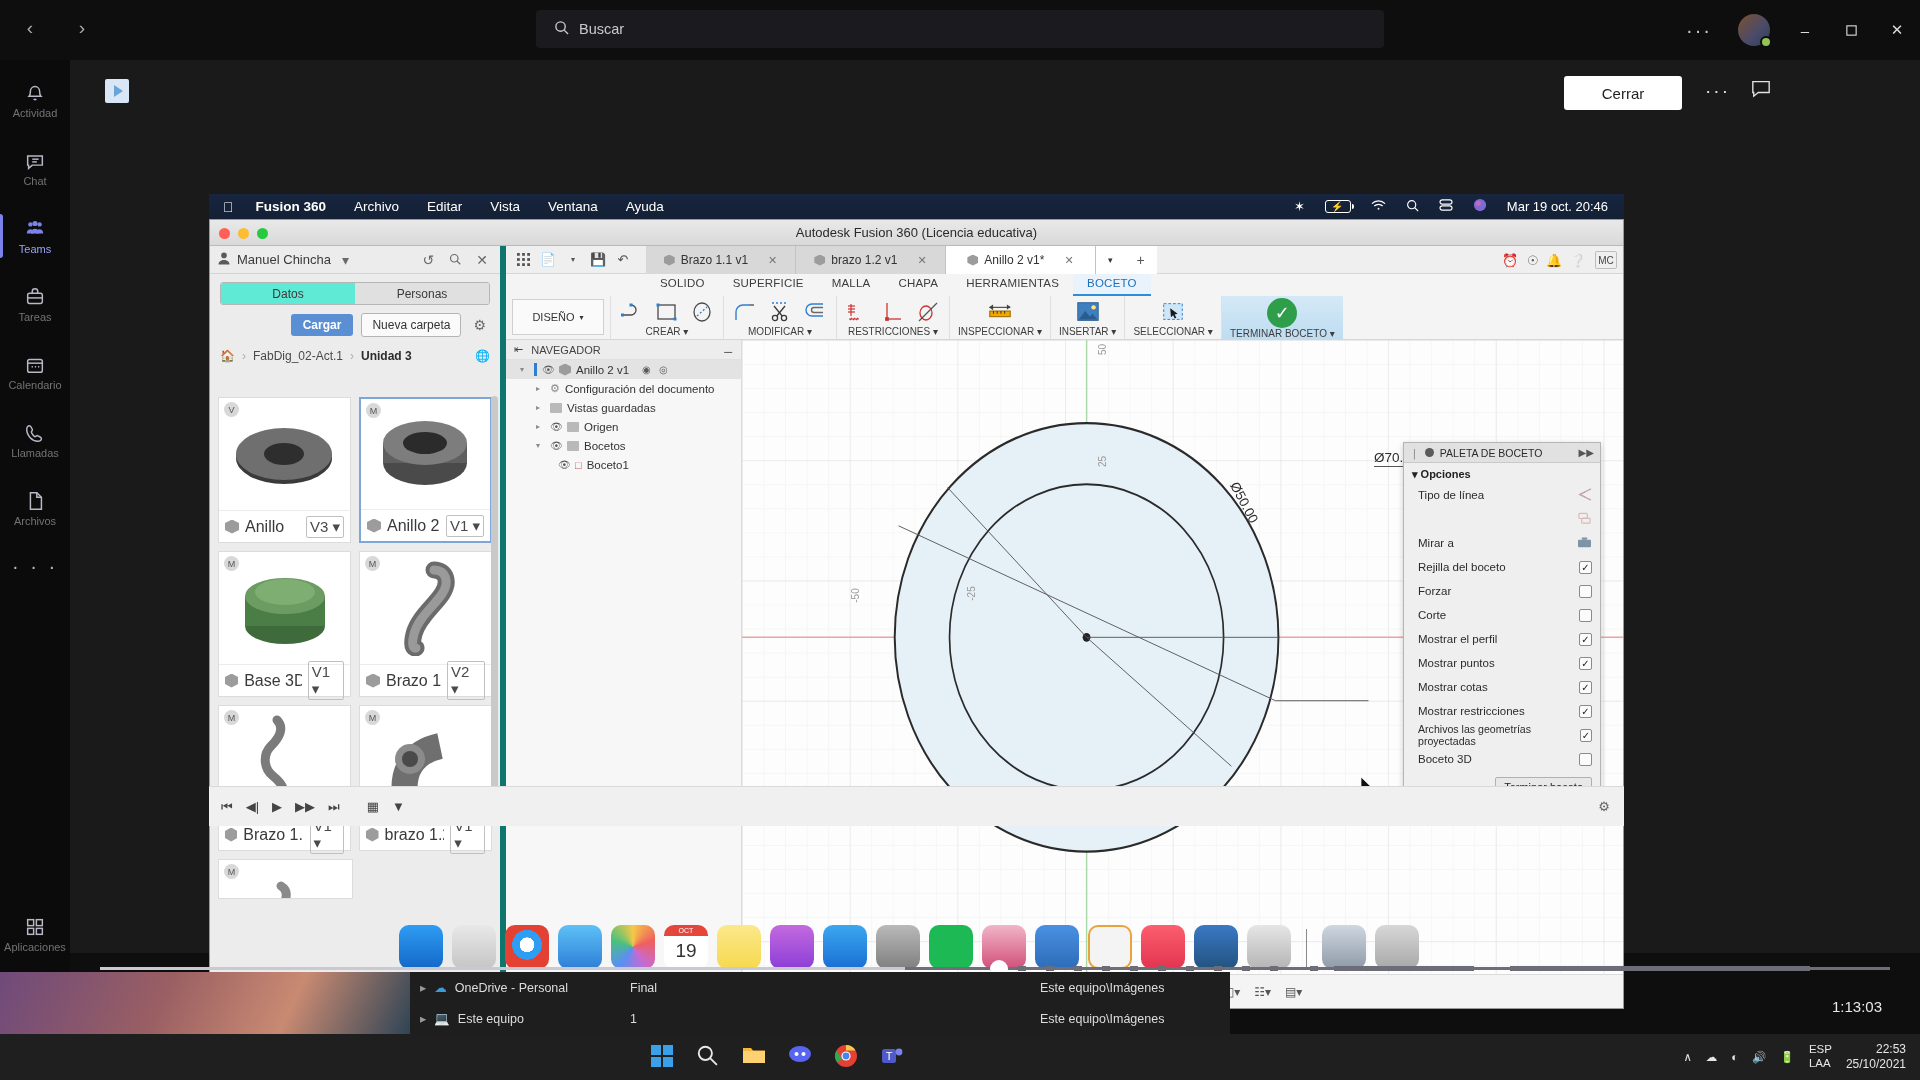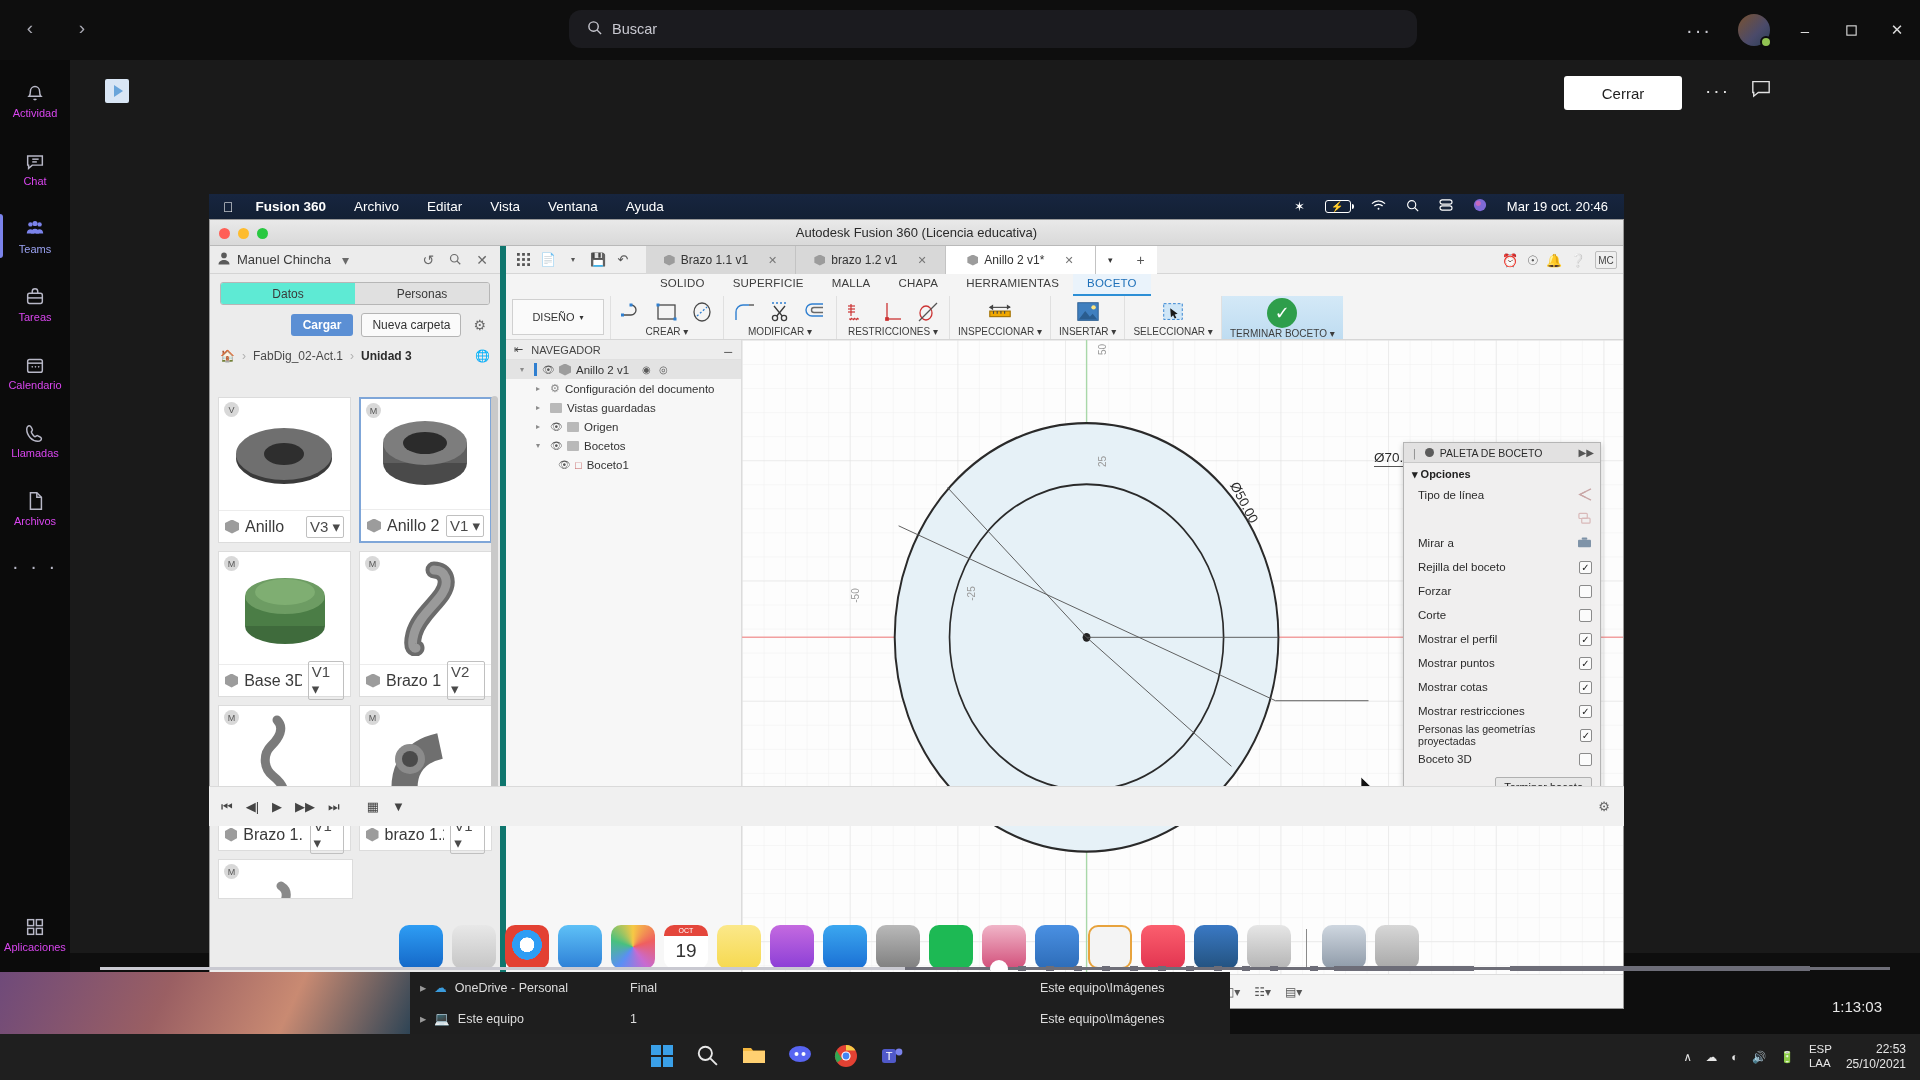--- a/index.html
+++ b/index.html
@@ -7,36 +7,36 @@
   body { font-family:"Liberation Sans", sans-serif; -webkit-font-smoothing:antialiased; }
 
   
   #app { position:absolute; inset:0; background:#0e0e0e; }
 
   .teams-topbar { position:absolute; left:0; top:0; width:1920px; height:60px; background:#0e0e0e; }
   .nav-arrows { position:absolute; left:10px; top:8px; display:flex; gap:12px; }
   .nav-arrow { width:40px; height:40px; display:flex; align-items:center; justify-content:center;
                color:#a9a9b3; font-size:19px; cursor:pointer; }
   .searchbox { position:absolute; left:536px; top:10px; width:848px; height:38px; background:#1b1b1f;
-               border-radius:12px; display:flex; align-items:center; padding-left:18px; gap:10px;margin-left:33px; }
+               border-radius:4px; display:flex; align-items:center; padding-left:18px; gap:10px; }
   .searchbox .s-ico { color:#c8c8d0; font-size:15px; }
   .searchbox .s-ph { color:#c8c8d0; font-size:14.5px; }
   .top-right { position:absolute; right:0; top:0; height:60px; display:flex; align-items:center; }
   .tr-dots { color:#c9c9d1; font-size:20px; padding:0 14px; letter-spacing:2px; cursor:pointer;}
   .avatar { width:32px; height:32px; border-radius:50%; margin:0 12px; position:relative;
             background:linear-gradient(135deg,#7a5230,#4a4a6a 60%,#2c3e55); }
   .avatar .pres { position:absolute; right:-2px; bottom:-2px; width:12px; height:12px;
                   border-radius:50%; background:#92c353; border:2px solid #0e0e0e; }
   .winbtn { width:46px; height:60px; display:flex; align-items:center; justify-content:center;
             color:#dcdcdc; font-size:15px; cursor:pointer; }
 
   
   .rail { position:absolute; left:0; top:60px; width:70px; bottom:0; background:#0b0b0b; }
   .rail-item { position:relative; width:70px; height:68px; display:flex; flex-direction:column;
-               align-items:center; justify-content:center; gap:3px; cursor:pointer; color:#d946ef; }
+               align-items:center; justify-content:center; gap:3px; cursor:pointer; color:#737373; }
   .rail-item .lbl { font-size:11px; }
   .rail-item.active { color:#9aa2f2; }
   .rail-item.active::before { content:''; position:absolute; left:0; top:12px; width:3px; height:44px;
                background:#7b83eb; border-radius:0 3px 3px 0; }
   .rail-ico { width:26px; height:22px; display:flex; align-items:center; justify-content:center; }
   .rail-ico svg { width:22px; height:22px; }
   .rail-dots { width:70px; height:48px; display:flex; align-items:center; justify-content:center;
                color:#b8b8c7; font-size:20px; letter-spacing:3px; cursor:pointer; }
 
   
@@ -981,21 +981,21 @@
             </div>
             <div class="pal-row">
               <span>Mostrar cotas</span>
               <span class="rt cb">✓</span>
             </div>
             <div class="pal-row">
               <span>Mostrar restricciones</span>
               <span class="rt cb">✓</span>
             </div>
             <div class="pal-row" style="padding-left:14px">
-              <span style="font-size:10.6px">Personas las geometrías proyectadas</span>
+              <span style="font-size:10.6px">Archivos las geometrías proyectadas</span>
               <span class="rt cb">✓</span>
             </div>
             <div class="pal-row">
               <span>Boceto 3D</span>
               <span class="rt cb"></span>
             </div>
             <div class="pal-foot">
               <div class="pal-btn">Terminar boceto</div>
             </div>
           </div>

